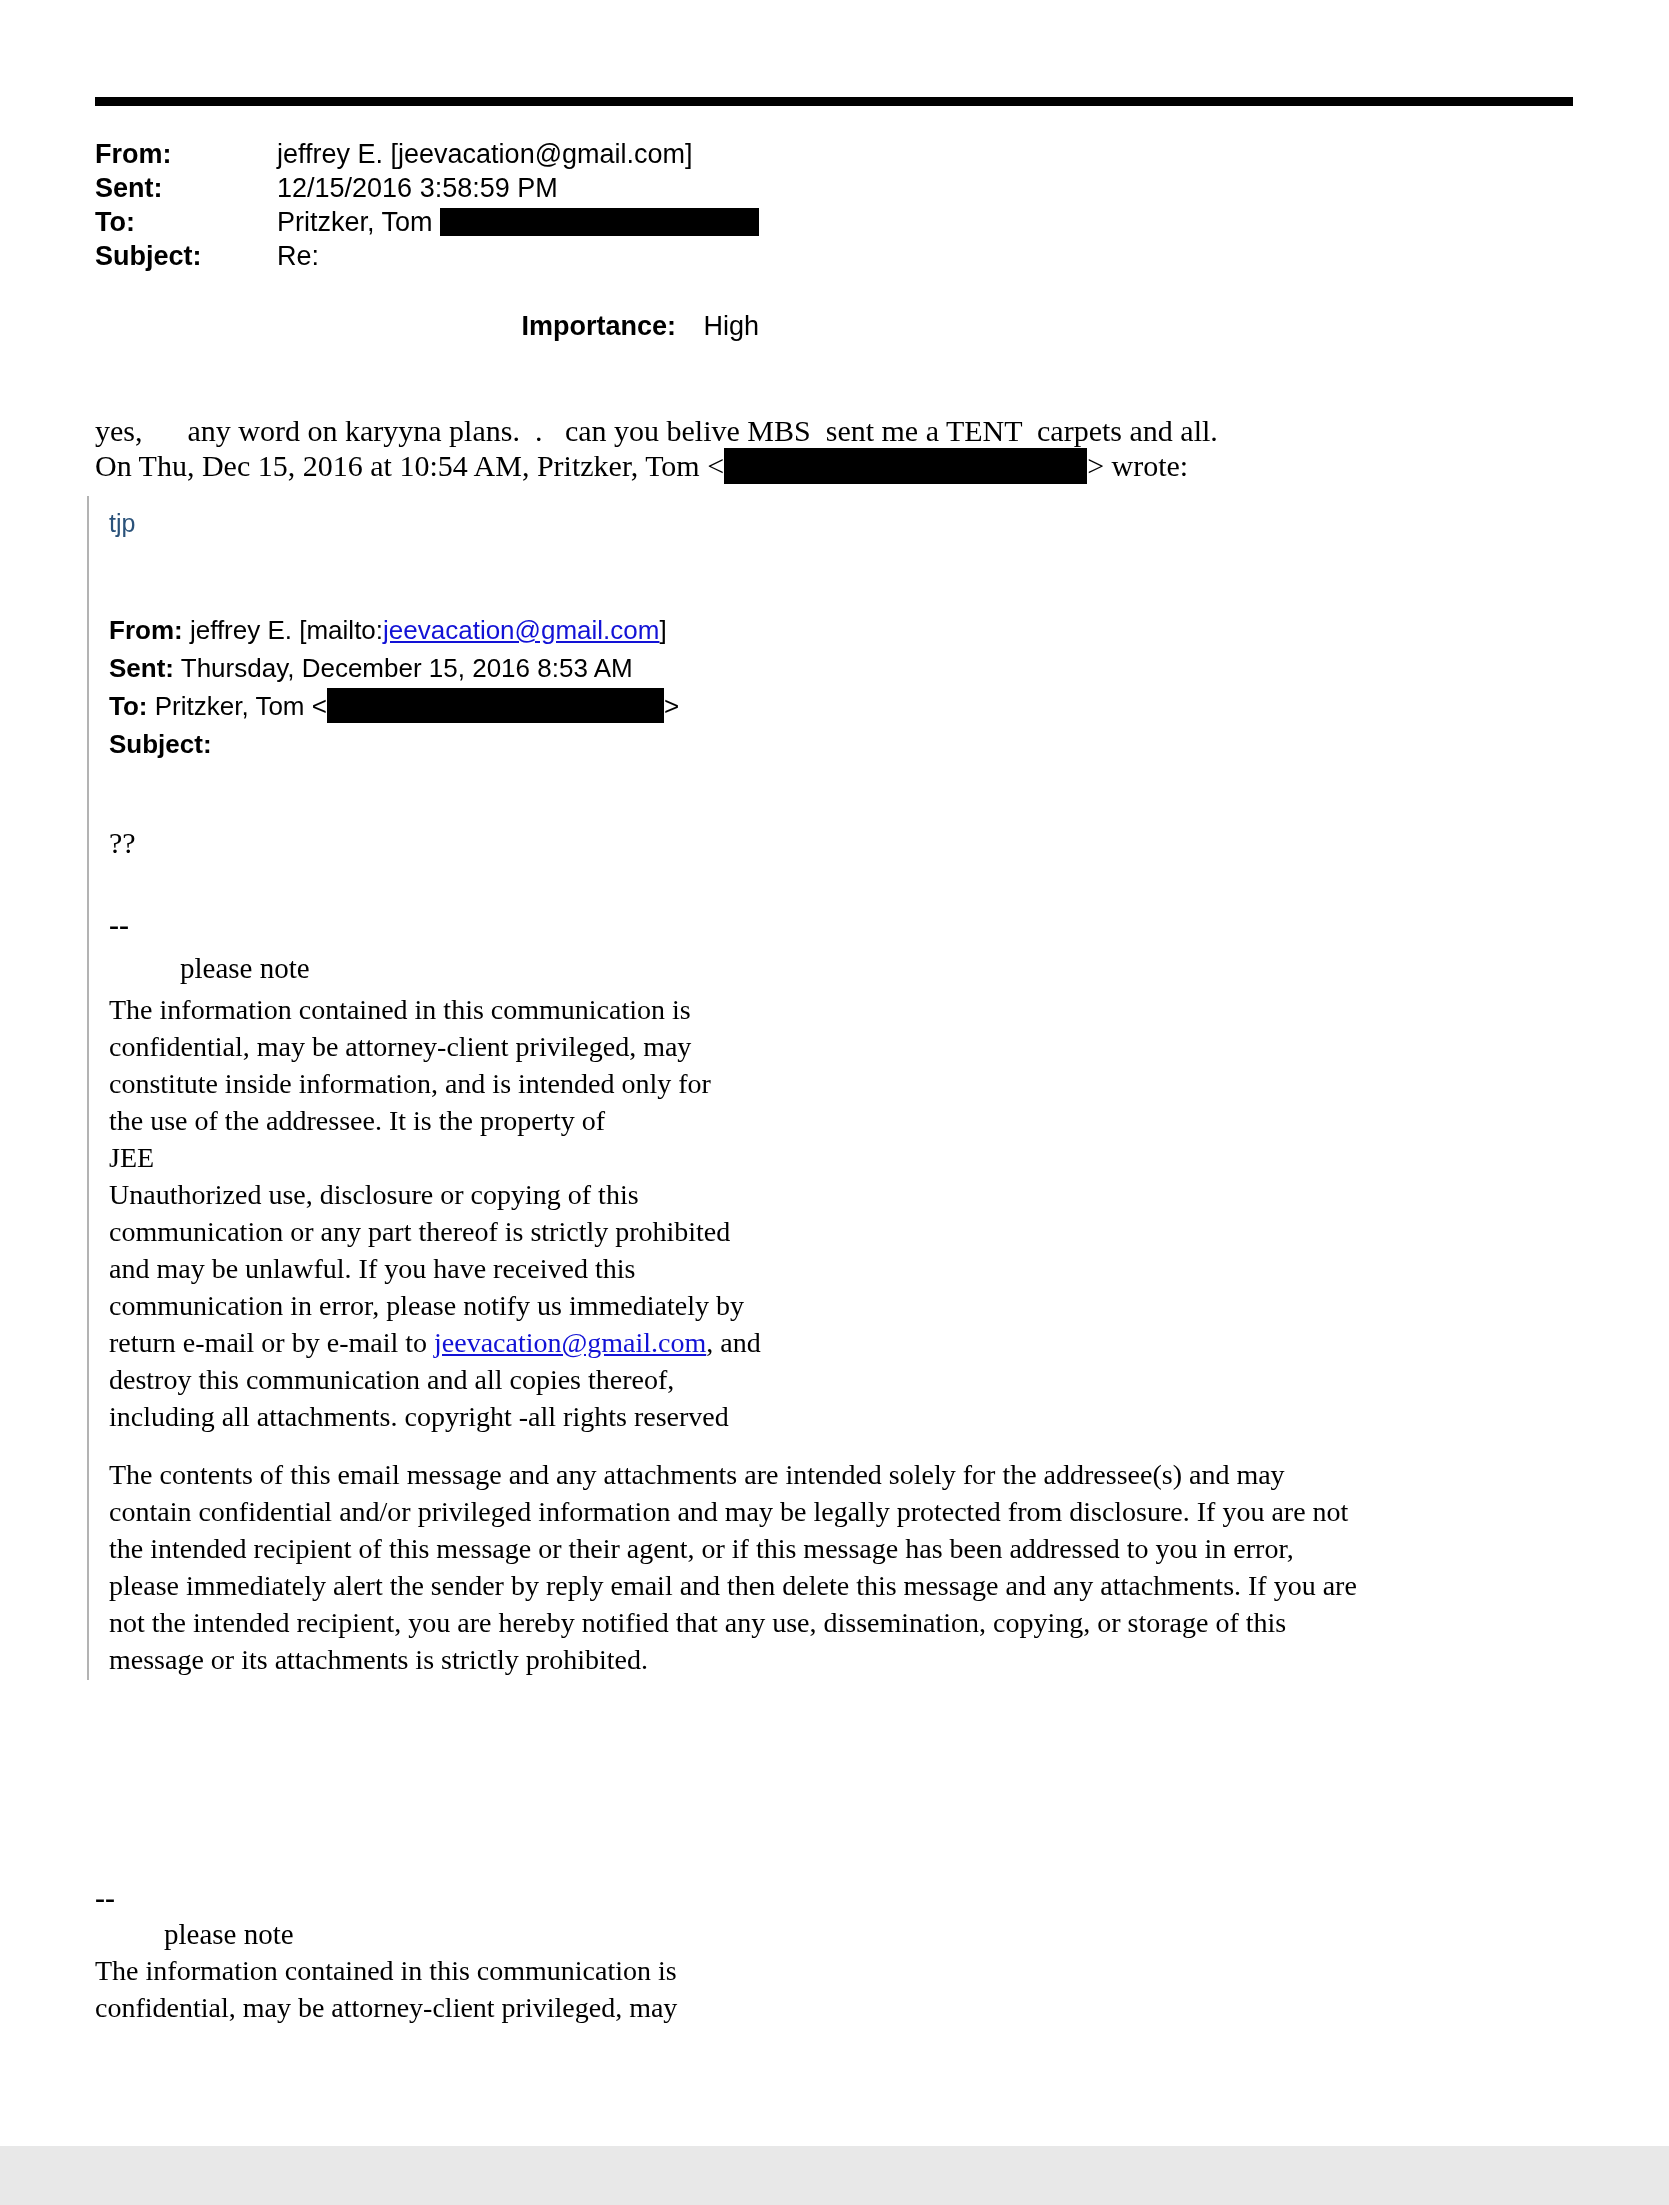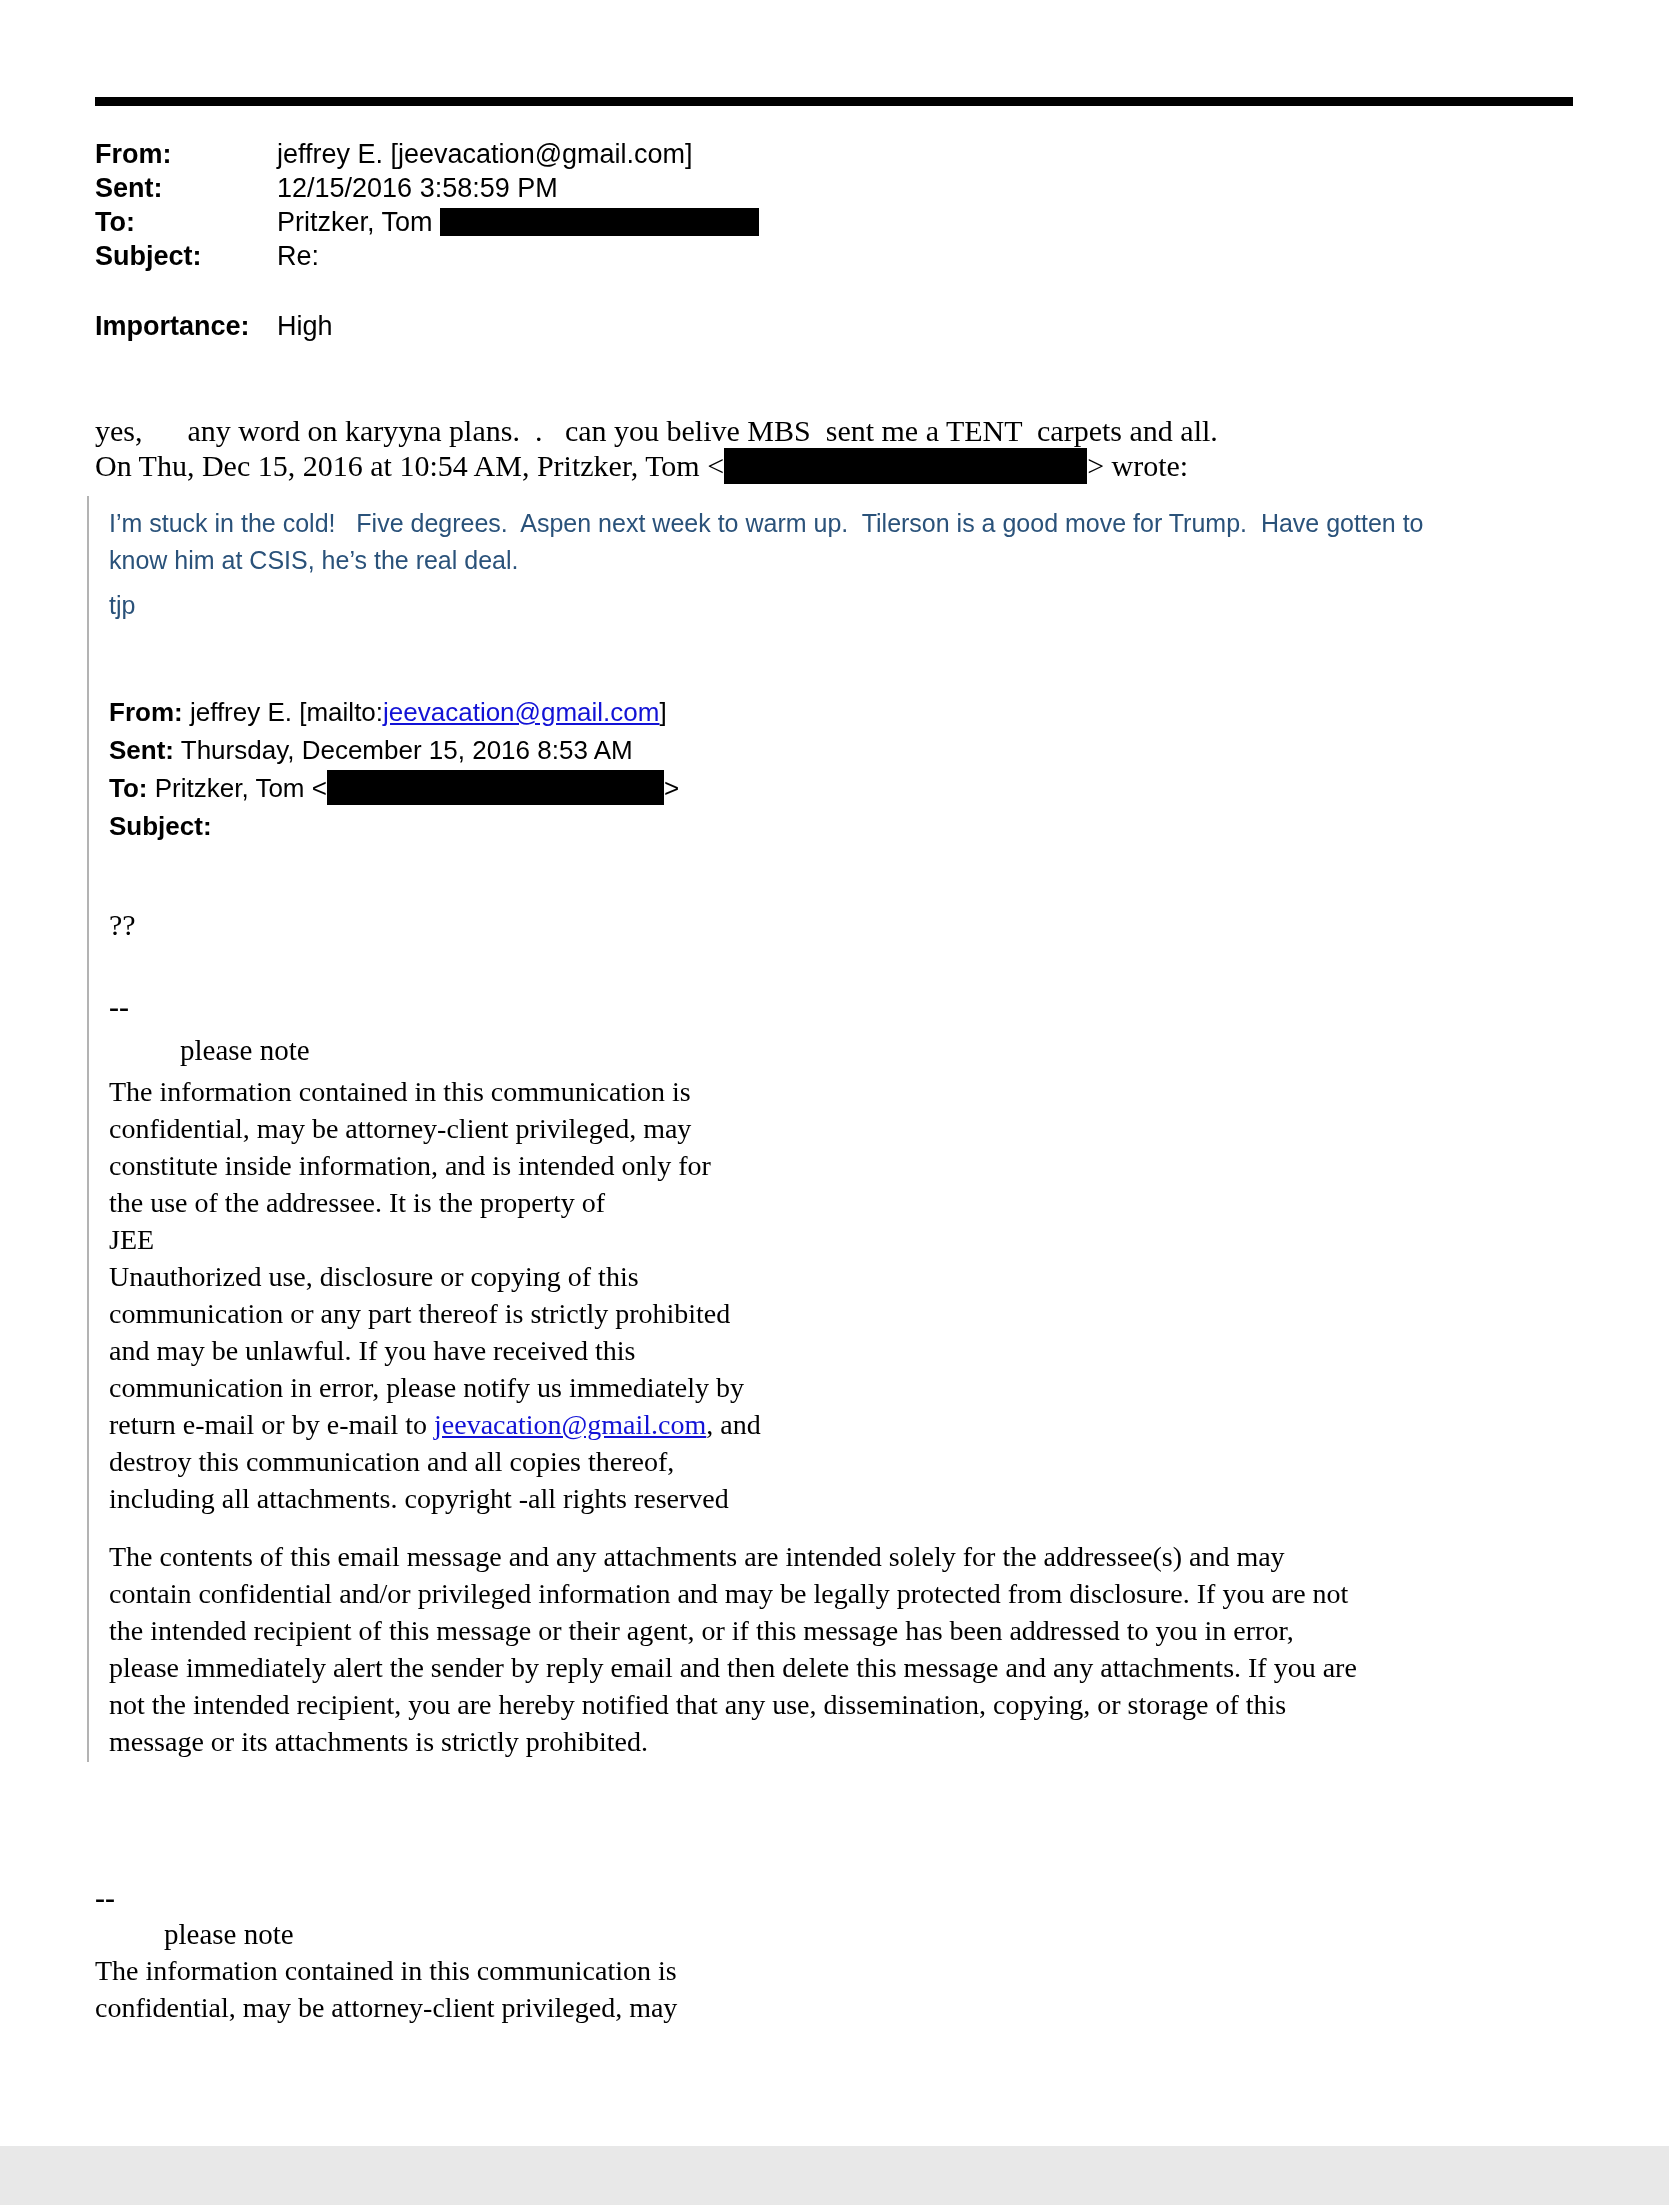--- a/index.html
+++ b/index.html
@@ -12,21 +12,21 @@
     overflow:hidden;
   }
   
   .top-rule{position:absolute;left:95px;top:97px;width:1478px;height:8.5px;background:#000;}
 
   
   .hdr{position:absolute;left:95px;top:137px;font-size:27px;line-height:34px;}
   .hrow{display:flex;}
   .hlabel{font-weight:bold;width:182px;flex:0 0 182px;}
   .hvalue{white-space:pre-wrap;}
-  .importance-row{margin-top:36px;}
+  .importance-row{margin-top:36px;justify-content:flex-end;}
 
   .redaction{display:inline-block;background:var(--redaction,#000);}
   .r1{width:319px;height:28px;vertical-align:-4.6px;}
   .r2{width:363px;height:36px;vertical-align:-7.9px;}
   .r3{width:337px;height:35px;vertical-align:-7.9px;}
 
   .body-line{position:absolute;left:95px;top:368px;font-size:30px;line-height:36px;white-space:pre-wrap;font-family:"Liberation Serif",serif;margin-top:45px;}
   .attribution{position:absolute;left:95px;top:448px;font-size:30px;line-height:36px;white-space:pre-wrap;font-family:"Liberation Serif",serif;}
 
   
@@ -84,22 +84,20 @@
       <span class="hlabel">Importance:</span>
       <span class="hvalue">High</span>
     </div>
   </div>
 
   <div class="body-line">yes,      any word on karyyna plans.  .   can you belive MBS  sent me a TENT  carpets and all.</div>
 
   <div class="attribution"><span>On Thu, Dec 15, 2016 at 10:54 AM, Pritzker, Tom &lt;</span><span class="redaction r2"></span><span>&gt; wrote:</span></div>
 
   <div class="quote">
-    <div class="q-intro">I’m stuck in the cold!   Five degrees.  Aspen next week to warm up.  Tilerson is a good move for Trump.  Have gotten to
-know him at CSIS, he’s the real deal.</div>
     <div class="q-sig">tjp</div>
 
     <div class="q-hdr">
       <div><span class="lbl">From:</span><span> jeffrey E. [mailto:</span><a class="link">jeevacation@gmail.com</a><span>]</span></div>
       <div><span class="lbl">Sent:</span><span> Thursday, December 15, 2016 8:53 AM</span></div>
       <div><span class="lbl">To:</span><span> Pritzker, Tom &lt;</span><span class="redaction r3"></span><span>&gt;</span></div>
       <div><span class="lbl">Subject:</span></div>
     </div>
 
     <div class="q-question">??</div>

